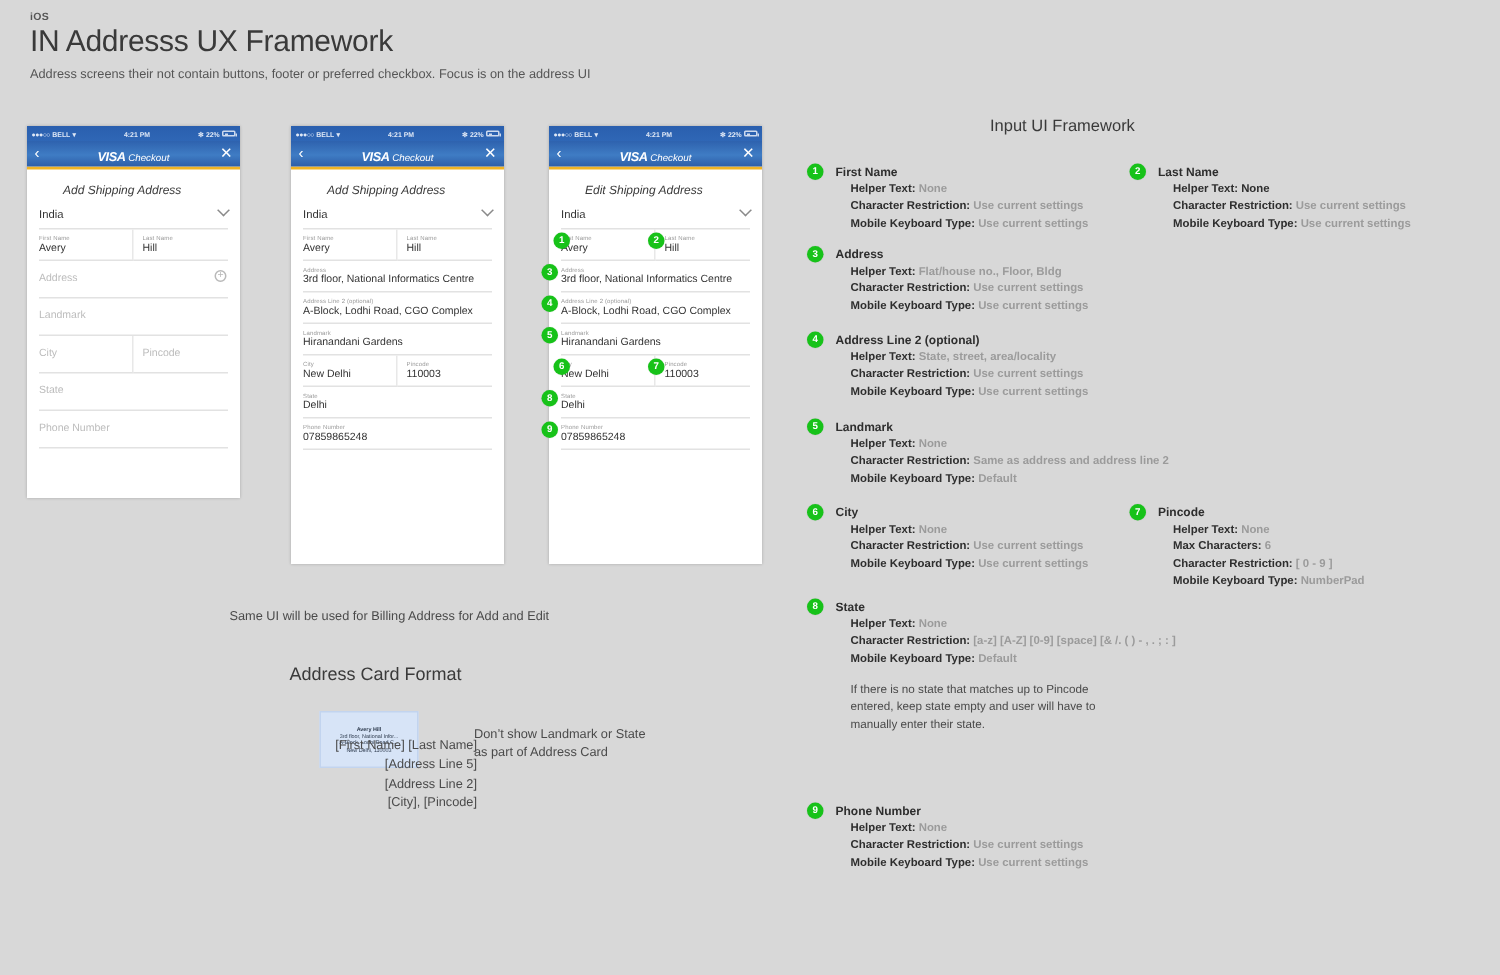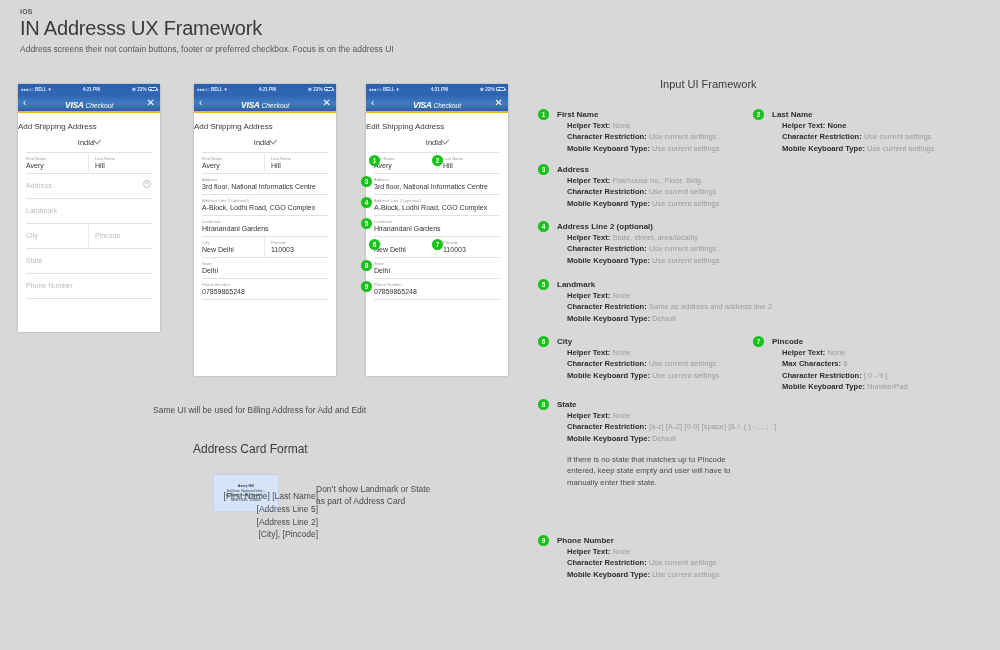--- a/index.html
+++ b/index.html
@@ -46,36 +46,36 @@
     height: 17px; background: linear-gradient(#2e62ae, #3f7cc4 55%, #2d5ea8);
     display: flex; align-items: center; justify-content: space-between;
     padding: 0 5px; position: relative;
   }
   .nav-back, .nav-close { color: #fff; font-size: 10px; line-height: 1; font-weight: 300; }
   .nav-logo { position: absolute; left: 0; right: 0; text-align: center; color: #fff; }
   .nav-logo .visa { font-size: 8.5px; font-weight: bold; font-style: italic; letter-spacing: -.3px; }
   .nav-logo .co { font-size: 6.5px; font-style: italic; }
   .goldbar { height: 2px; background: #f0b323; }
 
-  .screen-title { font-size: 8px; color: #3a3a3a; padding: 9px 0 7px; }
+  .screen-title { font-size: 8px; color: #3a3a3a; padding: 9px 24px 7px; font-style: italic; }
 
   .field { position: relative; padding: 0 8px; }
   .field-inner { border-bottom: .6px solid #e2e2e2; padding: 3px 0 4px; min-height: 17px; }
   .f-label { font-size: 4px; color: #9a9a9a; letter-spacing: .1px; }
   .f-value { font-size: 7px; color: #333; margin-top: 1px; }
   .f-placeholder { font-size: 7px; color: #bcbcbc; padding: 5px 0 5px; }
   .field.tall .field-inner { min-height: 22px; }
 
   .row2 { display: flex; padding: 0 8px; }
   .row2 > div { flex: 1; border-bottom: .6px solid #e2e2e2; padding: 3px 0 4px; min-height: 17px; }
   .row2 > div:first-child { border-right: .6px solid #e8e8e8; padding-right: 5px; }
   .row2 > div:last-child { padding-left: 6px; }
   .row2.empty > div { min-height: 22px; }
 
-  .country-row { display:flex; align-items:center; justify-content:center;
+  .country-row { display:flex; align-items:center; justify-content:space-between;
     margin: 0 8px; border-bottom: .6px solid #e2e2e2; padding-bottom: 5px; }
   .country-row .cv { font-size: 7.5px; color: #333; }
   .chev { width: 6px; height: 6px; border-right: 1px solid #8a8a8a; border-bottom: 1px solid #8a8a8a;
     transform: rotate(45deg) translate(-2px,-2px); }
 
   .plus-icon {
     position: absolute; right: 9px; top: 6px; width: 8px; height: 8px; border-radius: 50%;
     border: .7px solid #b9b9b9; color: #b9b9b9; font-size: 7px; line-height: 6.6px; text-align: center;
   }
 
@@ -104,21 +104,21 @@
   #card-template { position: absolute; left: 198px; top: 490px; width: 120px; text-align: right;
     font-size: 8.5px; color: #4a4a4a; line-height: 1.5; }
 
   
   #spec-title { position: absolute; left: 660px; top: 78px; font-size: 11px; color: #3a3a3a; }
   .spec { position: absolute; width: 215px; }
   .spec-head { font-size: 8px; font-weight: bold; color: #2e2e2e; margin-bottom: 1px; }
   .spec-badge { position: absolute; left: -19px; top: -1px; }
   .spec-lines { padding-left: 10px; }
   .sl { font-size: 7.6px; line-height: 11.3px; color: #2e2e2e; font-weight: bold; white-space: nowrap; }
-  .sl span { font-weight: normal; color: #9b9b9b; }
+  .sl span { font-weight: bold; color: #9b9b9b; }
   .para { font-size: 7.8px; line-height: 11.5px; color: #4a4a4a; margin-top: 10px; padding-left: 10px; }
 </style>
 </head>
 <body>
 
 <div id="doc-header">
   <div class="kicker">iOS</div>
   <div class="doc-title">IN Addresss UX Framework</div>
   <div class="doc-sub">Address screens their not contain buttons, footer or preferred checkbox. Focus is on the address UI</div>
 </div>

